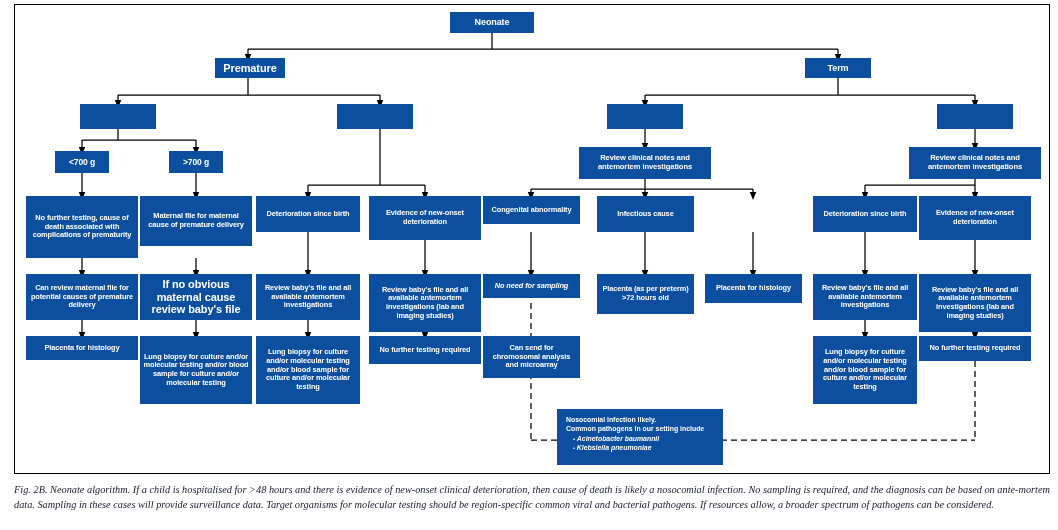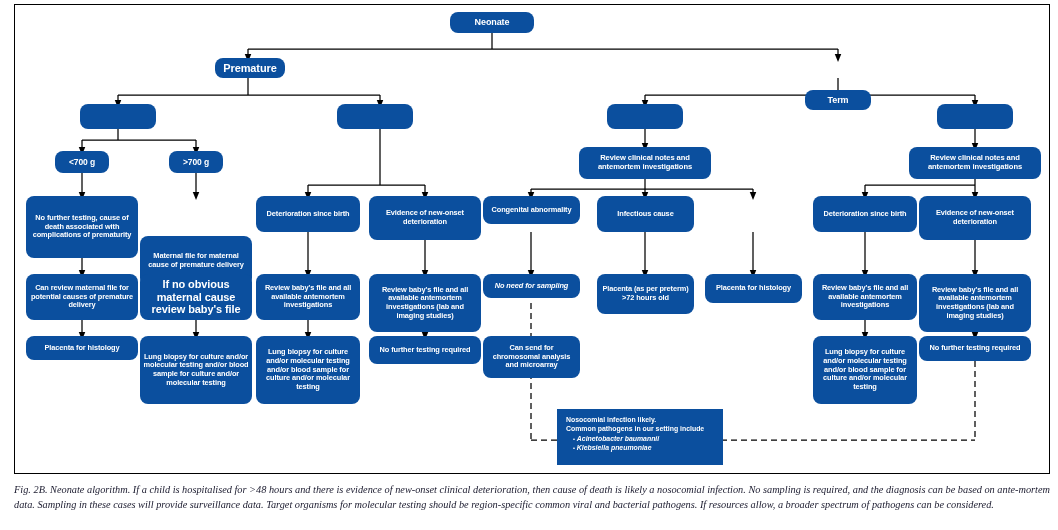--- a/index.html
+++ b/index.html
@@ -1,21 +1,21 @@
 <!DOCTYPE html>
 <html><head>
 <meta charset="utf-8">
 <style>
   html,body{margin:0;padding:0;background:#ffffff;}
   body{font-family:"Liberation Sans",sans-serif;}
   #page{position:relative;width:1058px;height:530px;overflow:hidden;background:#fff;}
   #frame{position:absolute;left:14px;top:4px;width:1036px;height:470px;border:1.4px solid #000;box-sizing:border-box;}
   .node{position:absolute;background:#0B4F9E;color:#fff;font-weight:bold;
         display:flex;align-items:center;justify-content:center;text-align:center;
-        line-height:1.18;box-sizing:border-box;padding:2px 3px;letter-spacing:-0.1px;border-radius:8px;}
+        line-height:1.18;box-sizing:border-box;padding:2px 3px;letter-spacing:-0.1px;}
   .note{position:absolute;background:#0B4F9E;color:#fff;font-weight:bold;
         text-align:left;line-height:1.35;box-sizing:border-box;padding:6px 9px;}
   .note .itl{font-style:italic;}
   svg#wires{position:absolute;left:0;top:0;width:1058px;height:530px;pointer-events:none;}
   #caption{position:absolute;left:14px;top:482px;width:1036px;
            font-family:"Liberation Serif",serif;font-style:italic;font-size:10.3px;
            line-height:1.48;color:#1a1a2e;text-align:justify;}
 </style>
 </head>
 <body>
@@ -101,35 +101,35 @@
     <g stroke="#000" stroke-width="1.25" fill="none" stroke-dasharray="6,4">
       <path d="M531,303 L531,440"></path>
       <path d="M531,440 L975,440"></path>
       <path d="M975,361 L975,440"></path>
     </g>
   </svg>
 
   <div class="node" style="left:450px;top:12px;width:84px;height:21px;font-size:9px;">Neonate</div>
 
   <div class="node" style="left:215px;top:58px;width:70px;height:20px;font-size:11px;">Premature</div>
-  <div class="node" style="left:805px;top:58px;width:66px;height:20px;font-size:9px;margin-top:32px;">Term</div>
+  <div class="node" style="left:805px;top:58px;width:66px;height:20px;font-size:9px;">Term</div>
 
   <div class="node" style="left:80px;top:104px;width:76px;height:25px;font-size:8px;"></div>
   <div class="node" style="left:337px;top:104px;width:76px;height:25px;font-size:8px;"></div>
   <div class="node" style="left:607px;top:104px;width:76px;height:25px;font-size:8px;"></div>
   <div class="node" style="left:937px;top:104px;width:76px;height:25px;font-size:8px;"></div>
 
   <div class="node" style="left:55px;top:151px;width:54px;height:22px;font-size:8.5px;">&lt;700 g</div>
   <div class="node" style="left:169px;top:151px;width:54px;height:22px;font-size:8.5px;">&gt;700 g</div>
 
   <div class="node" style="left:579px;top:147px;width:132px;height:32px;font-size:7.6px;">Review clinical notes and antemortem investigations</div>
   <div class="node" style="left:909px;top:147px;width:132px;height:32px;font-size:7.6px;">Review clinical notes and antemortem investigations</div>
 
   <div class="node" style="left:26px;top:196px;width:112px;height:62px;font-size:7.4px;">No further testing, cause of death associated with complications of prematurity</div>
-  <div class="node" style="left:140px;top:196px;width:112px;height:50px;font-size:7.4px;margin-top:40px;">Maternal file for maternal cause of premature delivery</div>
+  <div class="node" style="left:140px;top:196px;width:112px;height:50px;font-size:7.4px;">Maternal file for maternal cause of premature delivery</div>
   <div class="node" style="left:256px;top:196px;width:104px;height:36px;font-size:7.4px;">Deterioration since birth</div>
   <div class="node" style="left:369px;top:196px;width:112px;height:44px;font-size:7.4px;">Evidence of new-onset deterioration</div>
   <div class="node" style="left:483px;top:196px;width:97px;height:28px;font-size:7.4px;">Congenital abnormality</div>
   <div class="node" style="left:597px;top:196px;width:97px;height:36px;font-size:7.4px;">Infectious cause</div>
   <div class="node" style="left:813px;top:196px;width:104px;height:36px;font-size:7.4px;">Deterioration since birth</div>
   <div class="node" style="left:919px;top:196px;width:112px;height:44px;font-size:7.4px;">Evidence of new-onset deterioration</div>
 
   <div class="node" style="left:26px;top:274px;width:112px;height:46px;font-size:7.4px;">Can review maternal file for potential causes of premature delivery</div>
   <div class="node" style="left:140px;top:274px;width:112px;height:46px;font-size:11px;">If no obvious maternal cause review baby's file</div>
   <div class="node" style="left:256px;top:274px;width:104px;height:46px;font-size:7.4px;">Review baby's file and all available antemortem investigations</div>

